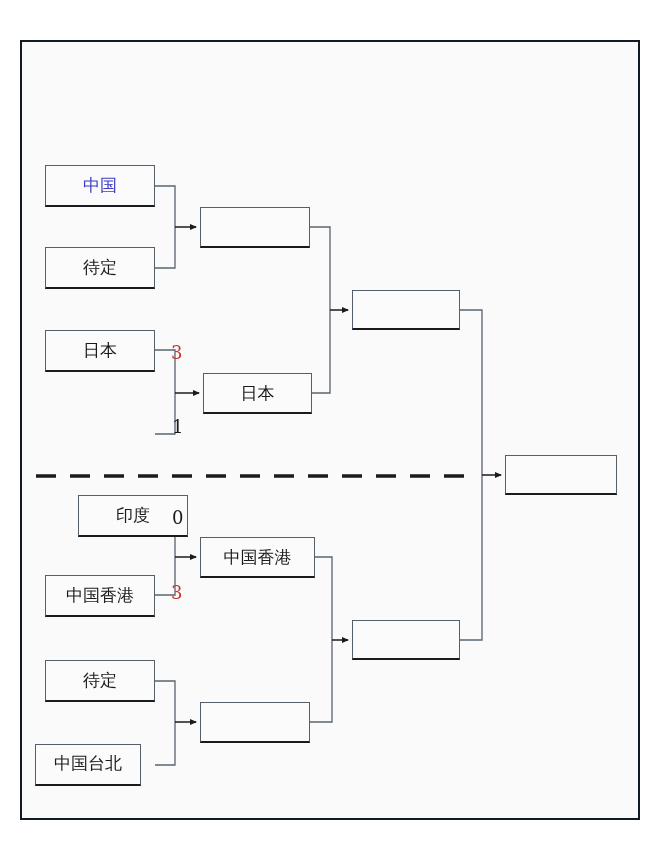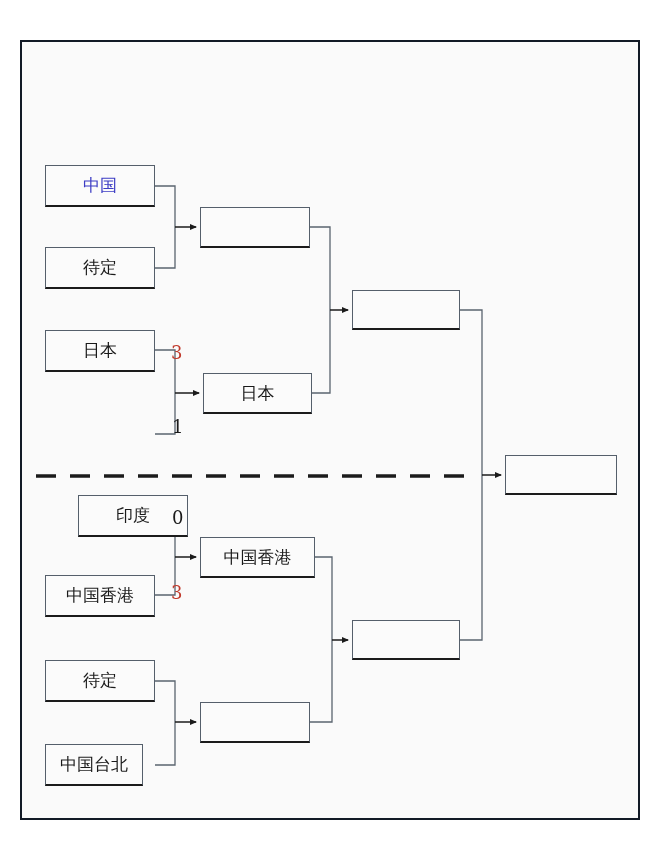--- a/index.html
+++ b/index.html
@@ -155,21 +155,21 @@
 
   <div class="team-box host" style="left:45px;  top:165px; width:110px; height:42px;">中国</div>
   <div class="team-box" style="left:45px;  top:247px; width:110px; height:42px;">待定</div>
 
   <div class="team-box" style="left:45px;  top:330px; width:110px; height:42px;">日本</div>
 
   <div class="team-box" style="left:55px;  top:495px; width:110px; height:42px;margin-left:23px;">印度</div>
   <div class="team-box" style="left:45px;  top:575px; width:110px; height:42px;">中国香港</div>
 
   <div class="team-box" style="left:45px;  top:660px; width:110px; height:42px;">待定</div>
-  <div class="team-box" style="left:45px;  top:744px; width:98px; height:42px;">中国台北</div>
+  <div class="team-box" style="left:35px;  top:744px; width:106px; height:42px;font-family:Liberation Mono, monospace;">中国台北</div>
 
   <span class="score win" style="left:171px; top:344px;">3</span>
   <span class="score" style="left:172px; top:418px;">1</span>
 
   <span class="score" style="left:172px; top:509px;">0</span>
   <span class="score win" style="left:171px; top:584px;">3</span>
 
   <div class="team-box empty" style="left:200px; top:207px; width:110px; height:41px;"></div>
   <div class="team-box" style="left:203px; top:373px; width:109px; height:41px;">日本</div>
   <div class="team-box" style="left:200px; top:537px; width:115px; height:41px;">中国香港</div>

